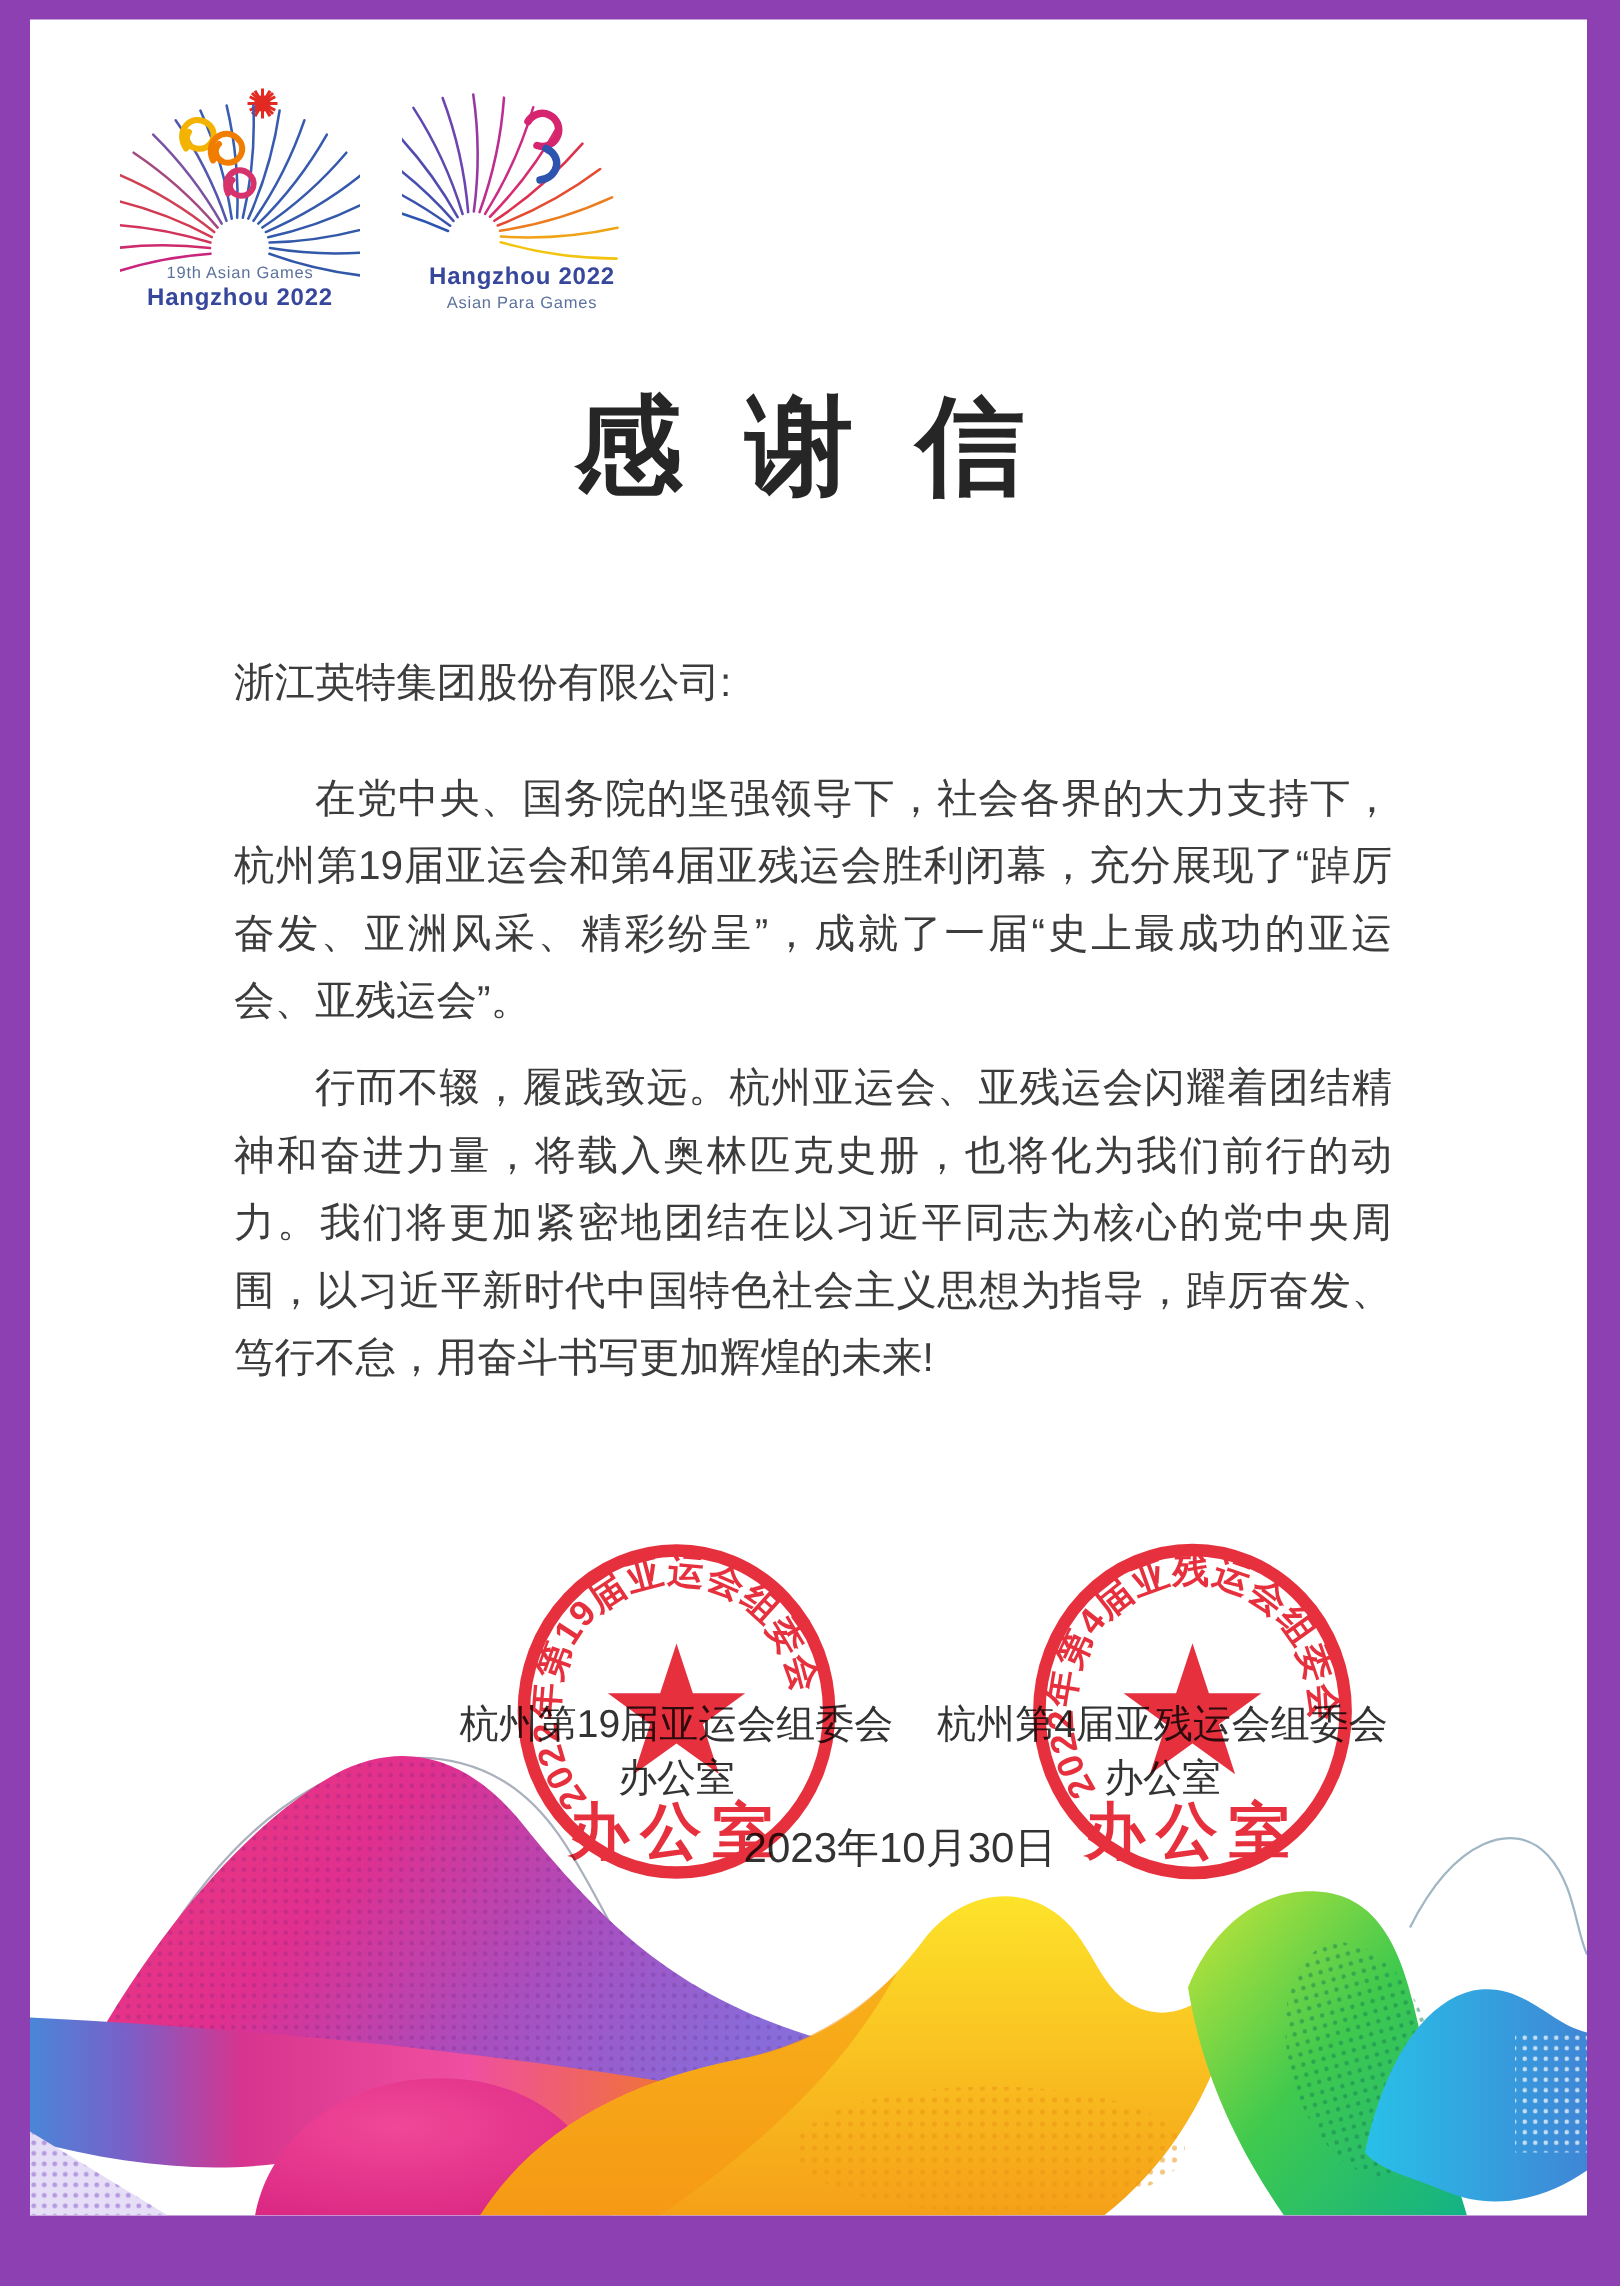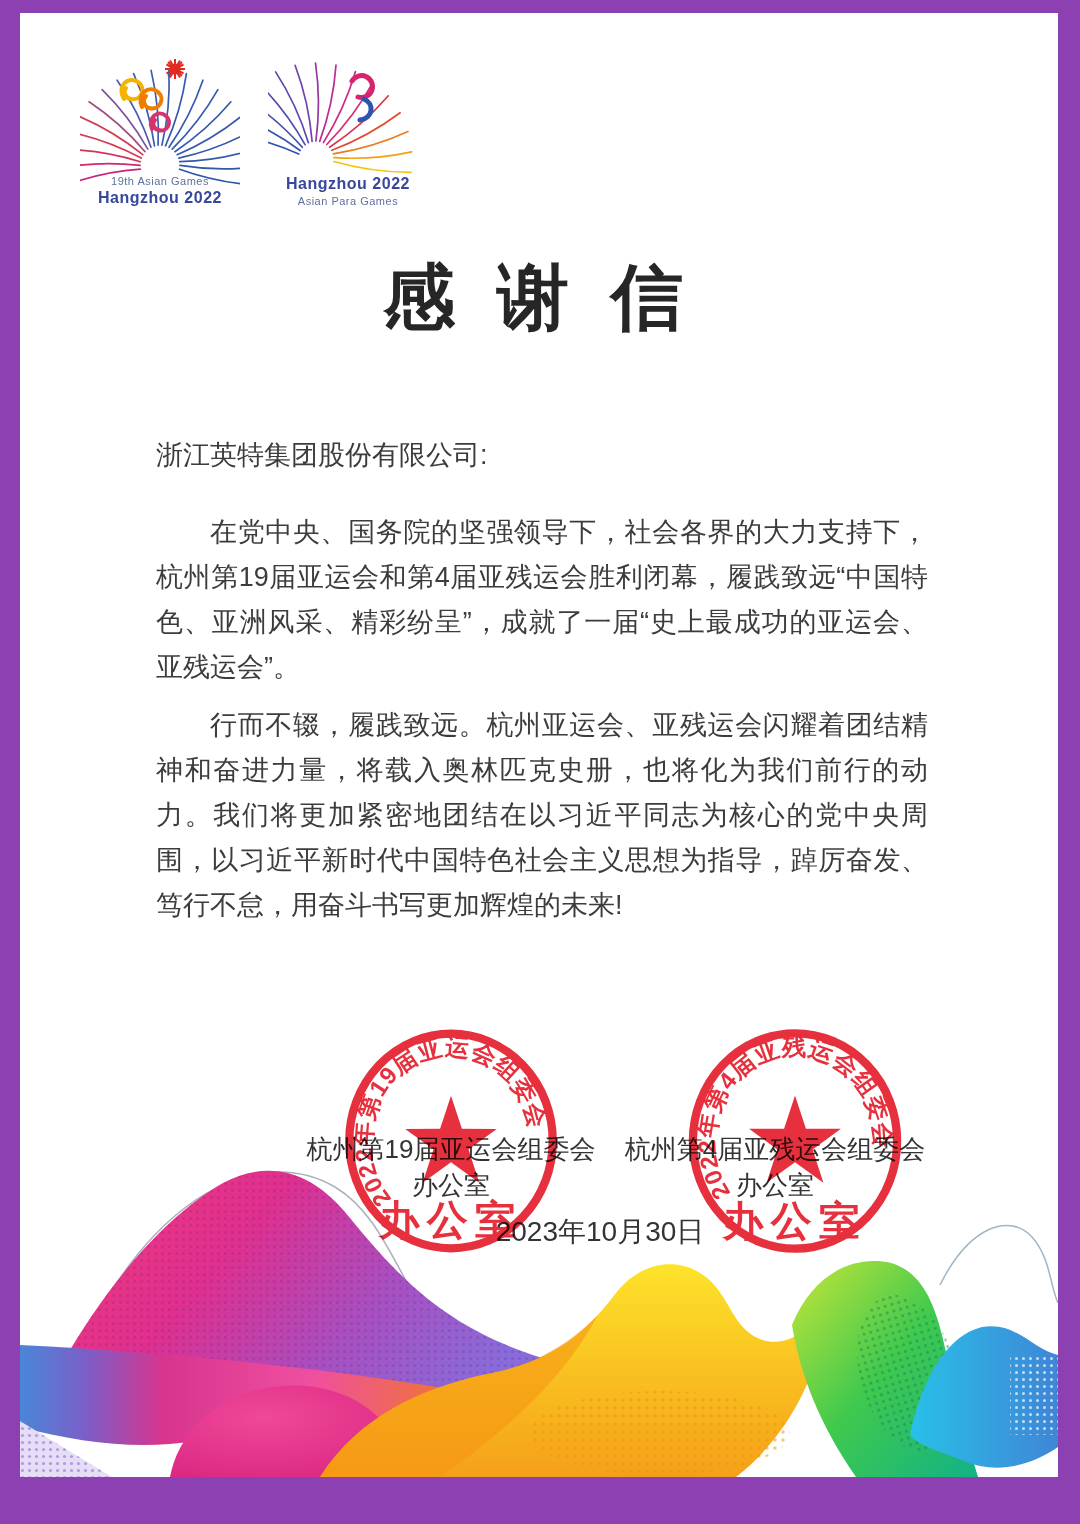--- a/index.html
+++ b/index.html
@@ -124,21 +124,21 @@
       </g>
       <text class="big" x="80" y="142" text-anchor="middle">Hangzhou 2022</text>
       <text class="small" x="80" y="158" text-anchor="middle">Asian Para Games</text>
     </svg>
   </div>
 
   <div class="title">感 谢 信</div>
 
   <div class="letter">
     <div>浙江英特集团股份有限公司:</div>
-    <p class="first">在党中央、国务院的坚强领导下，社会各界的大力支持下，杭州第19届亚运会和第4届亚残运会胜利闭幕，履践致远“中国特色、亚洲风采、精彩纷呈”，成就了一届“史上最成功的亚运会、亚残运会”。</p>
+    <p class="first">在党中央、国务院的坚强领导下，社会各界的大力支持下，杭州第19届亚运会和第4届亚残运会胜利闭幕，充分展现了“踔厉奋发、亚洲风采、精彩纷呈”，成就了一届“史上最成功的亚运会、亚残运会”。</p>
     <p>行而不辍，履践致远。杭州亚运会、亚残运会闪耀着团结精神和奋进力量，将载入奥林匹克史册，也将化为我们前行的动力。我们将更加紧密地团结在以习近平同志为核心的党中央周围，以习近平新时代中国特色社会主义思想为指导，踔厉奋发、笃行不怠，用奋斗书写更加辉煌的未来!</p>
   </div>
 
   <svg class="waves" viewBox="0 0 1038 352">
     <defs>
       <linearGradient id="gMount" x1="0" y1="0.3" x2="1" y2="0.7">
         <stop offset="0" stop-color="#ef3a7c"></stop>
           <stop offset="0.28" stop-color="#e02f8e"></stop>
         <stop offset="0.55" stop-color="#a84fc0"></stop>
           <stop offset="0.78" stop-color="#8a6ad8"></stop>

